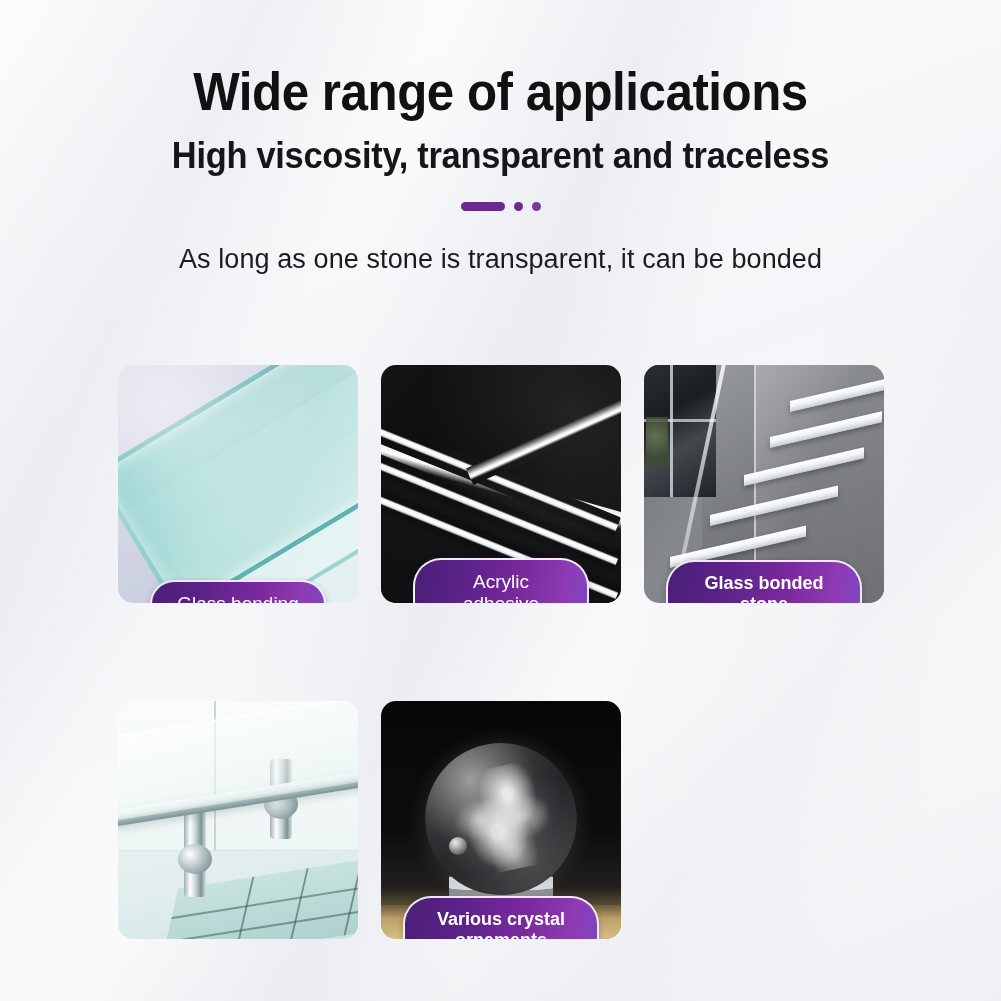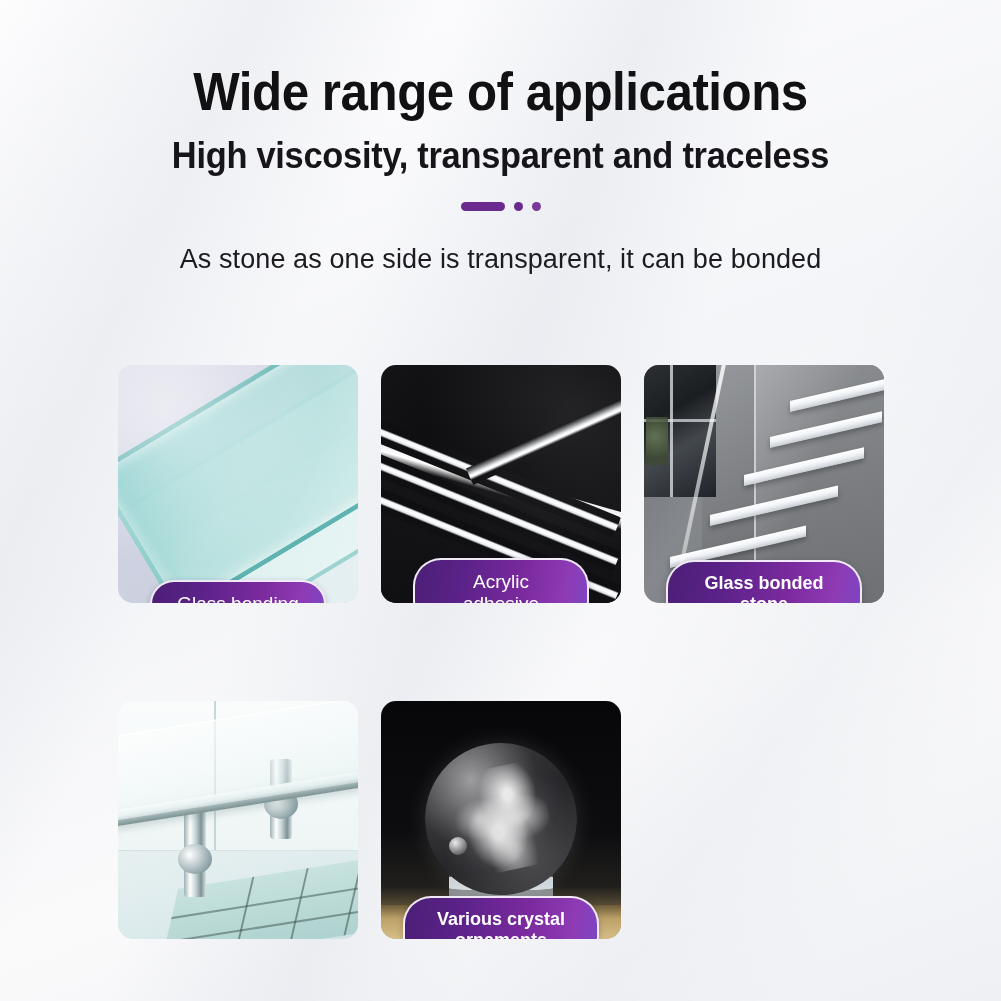--- a/index.html
+++ b/index.html
@@ -363,21 +363,21 @@
   <div class="header">
     <div class="title">Wide range of applications</div>
     <div class="subtitle">High viscosity, transparent and traceless</div>
 
     <div class="divider">
       <span class="bar"></span>
       <span class="dot"></span>
       <span class="dot small"></span>
     </div>
 
-    <div class="tagline">As stone as one side is transparent, it can be bonded</div>
+    <div class="tagline">As long as one stone is transparent, it can be bonded</div>
   </div>
 
   <div class="grid">
 
     <div class="row">
 
       <div class="card">
         <div class="photo p-glass">
           <div class="sheet s3"></div>
           <div class="sheet s2"></div>

